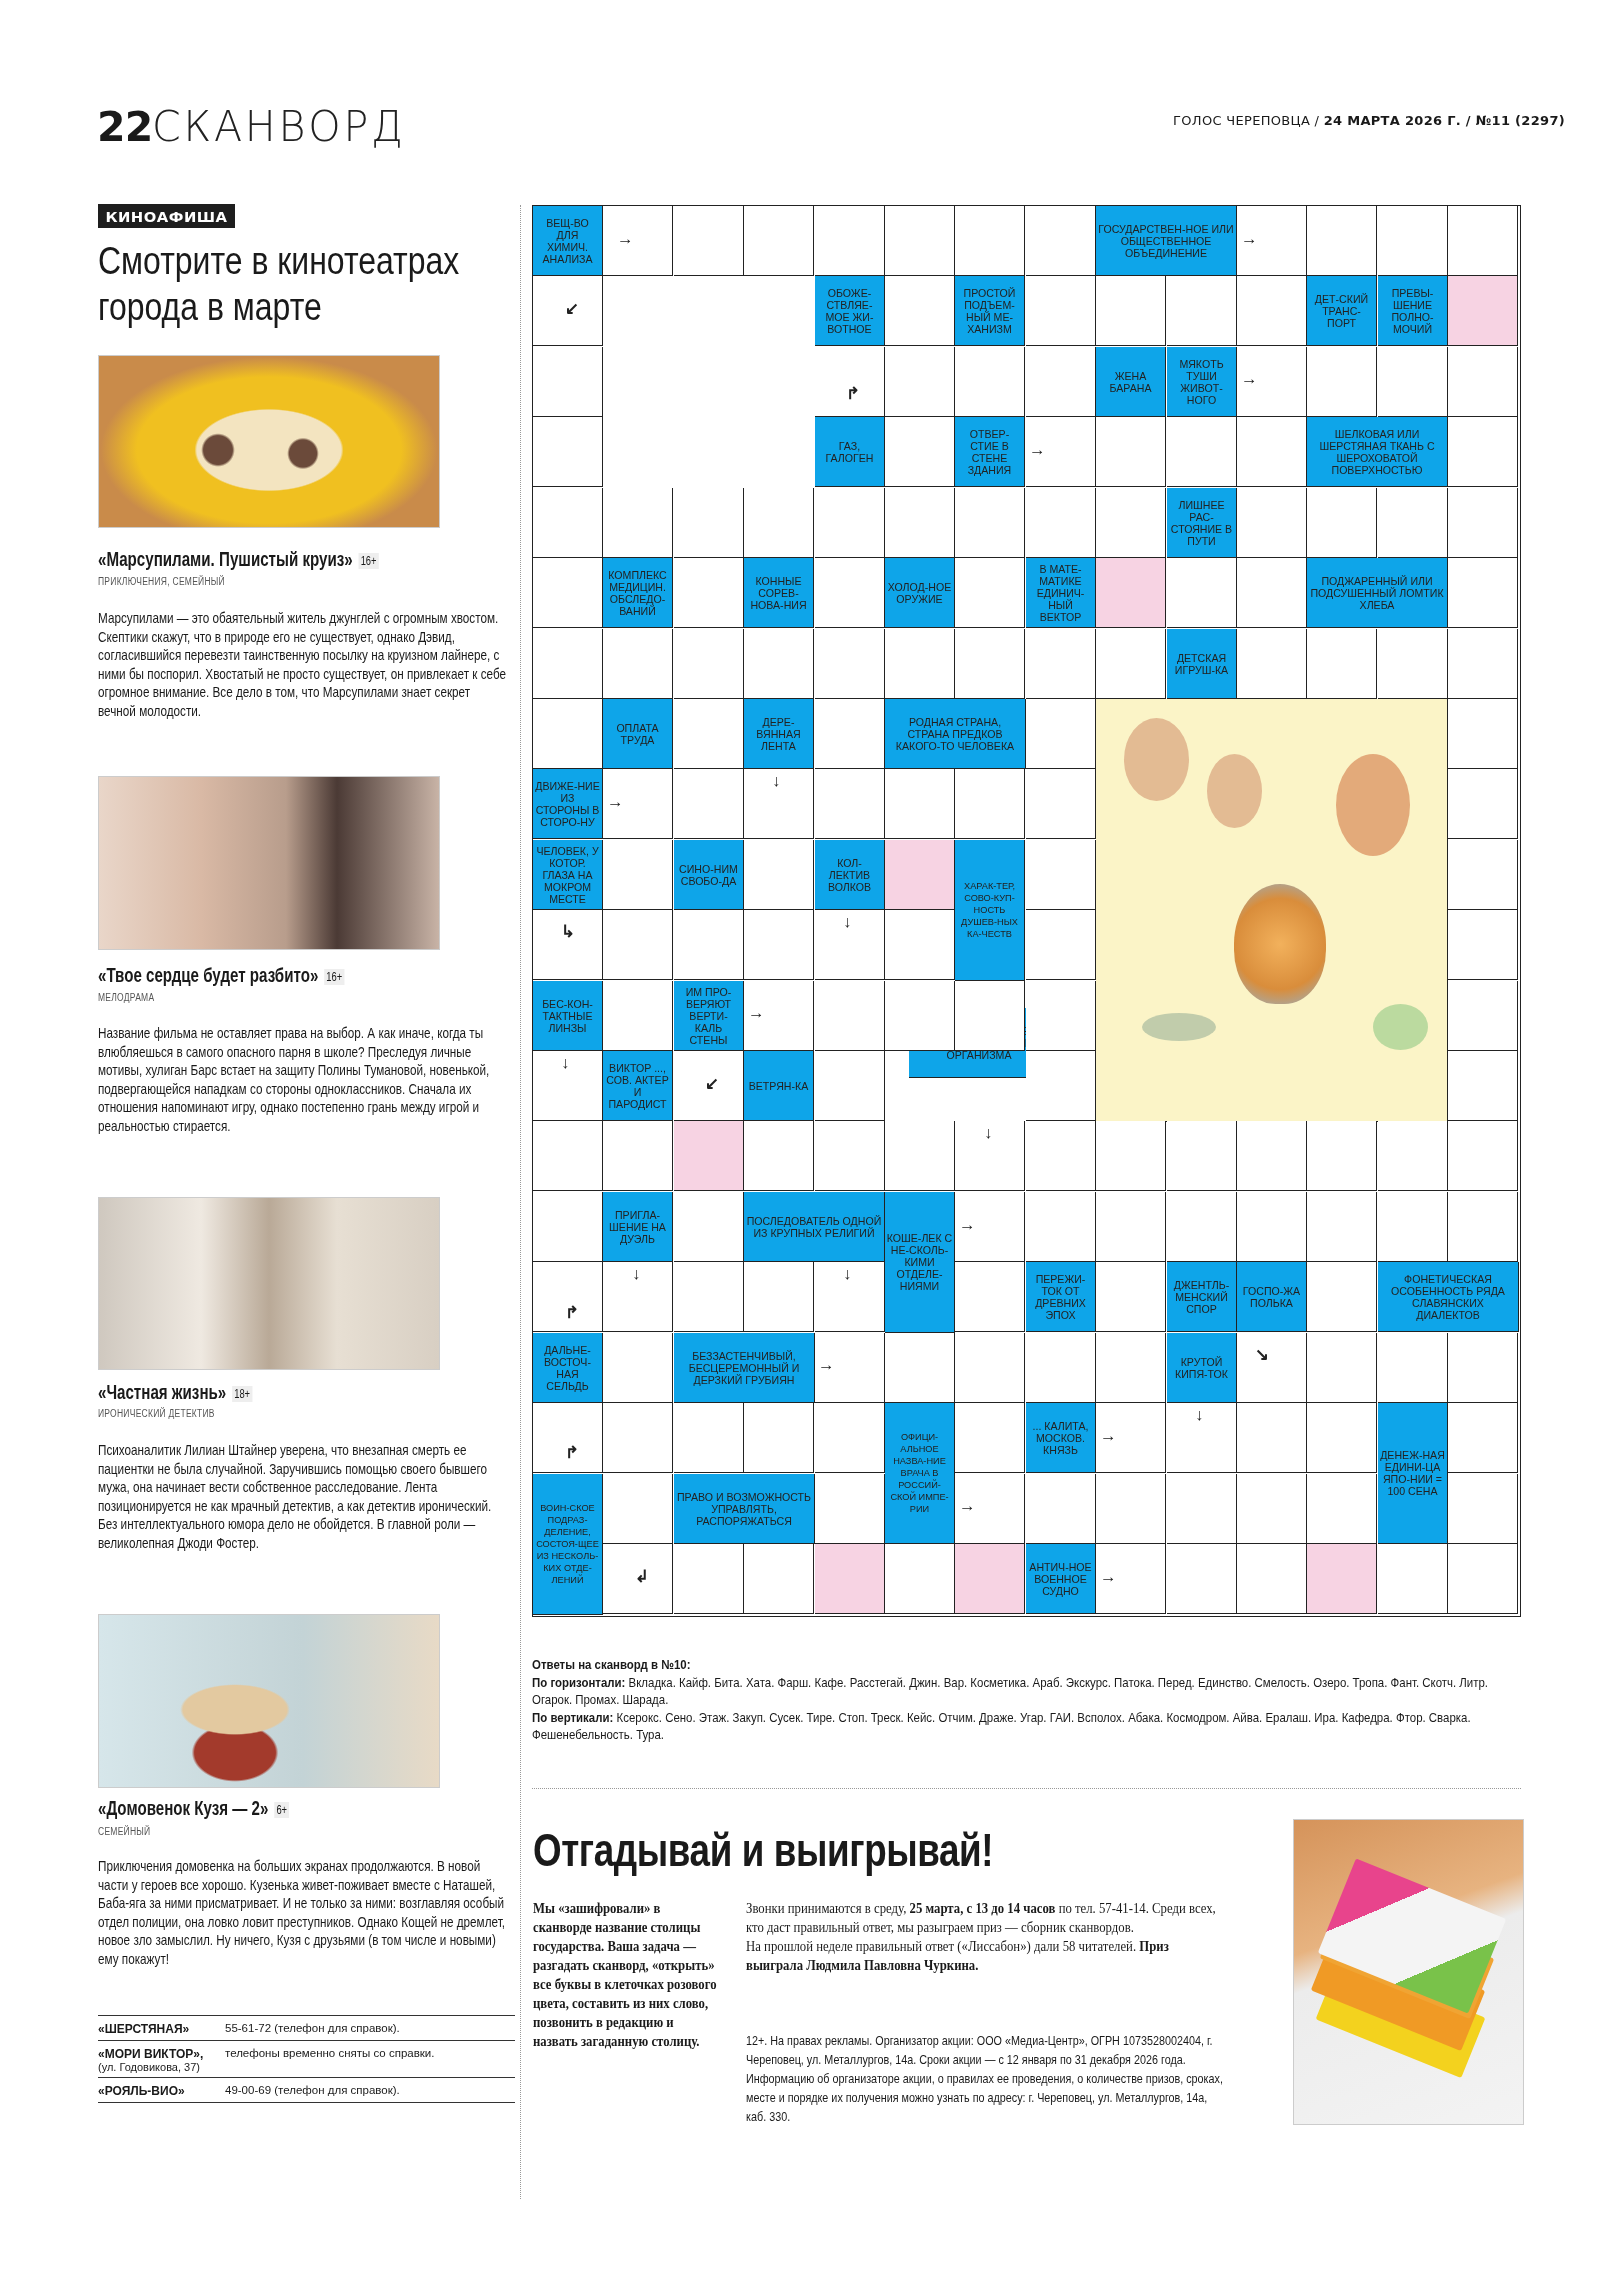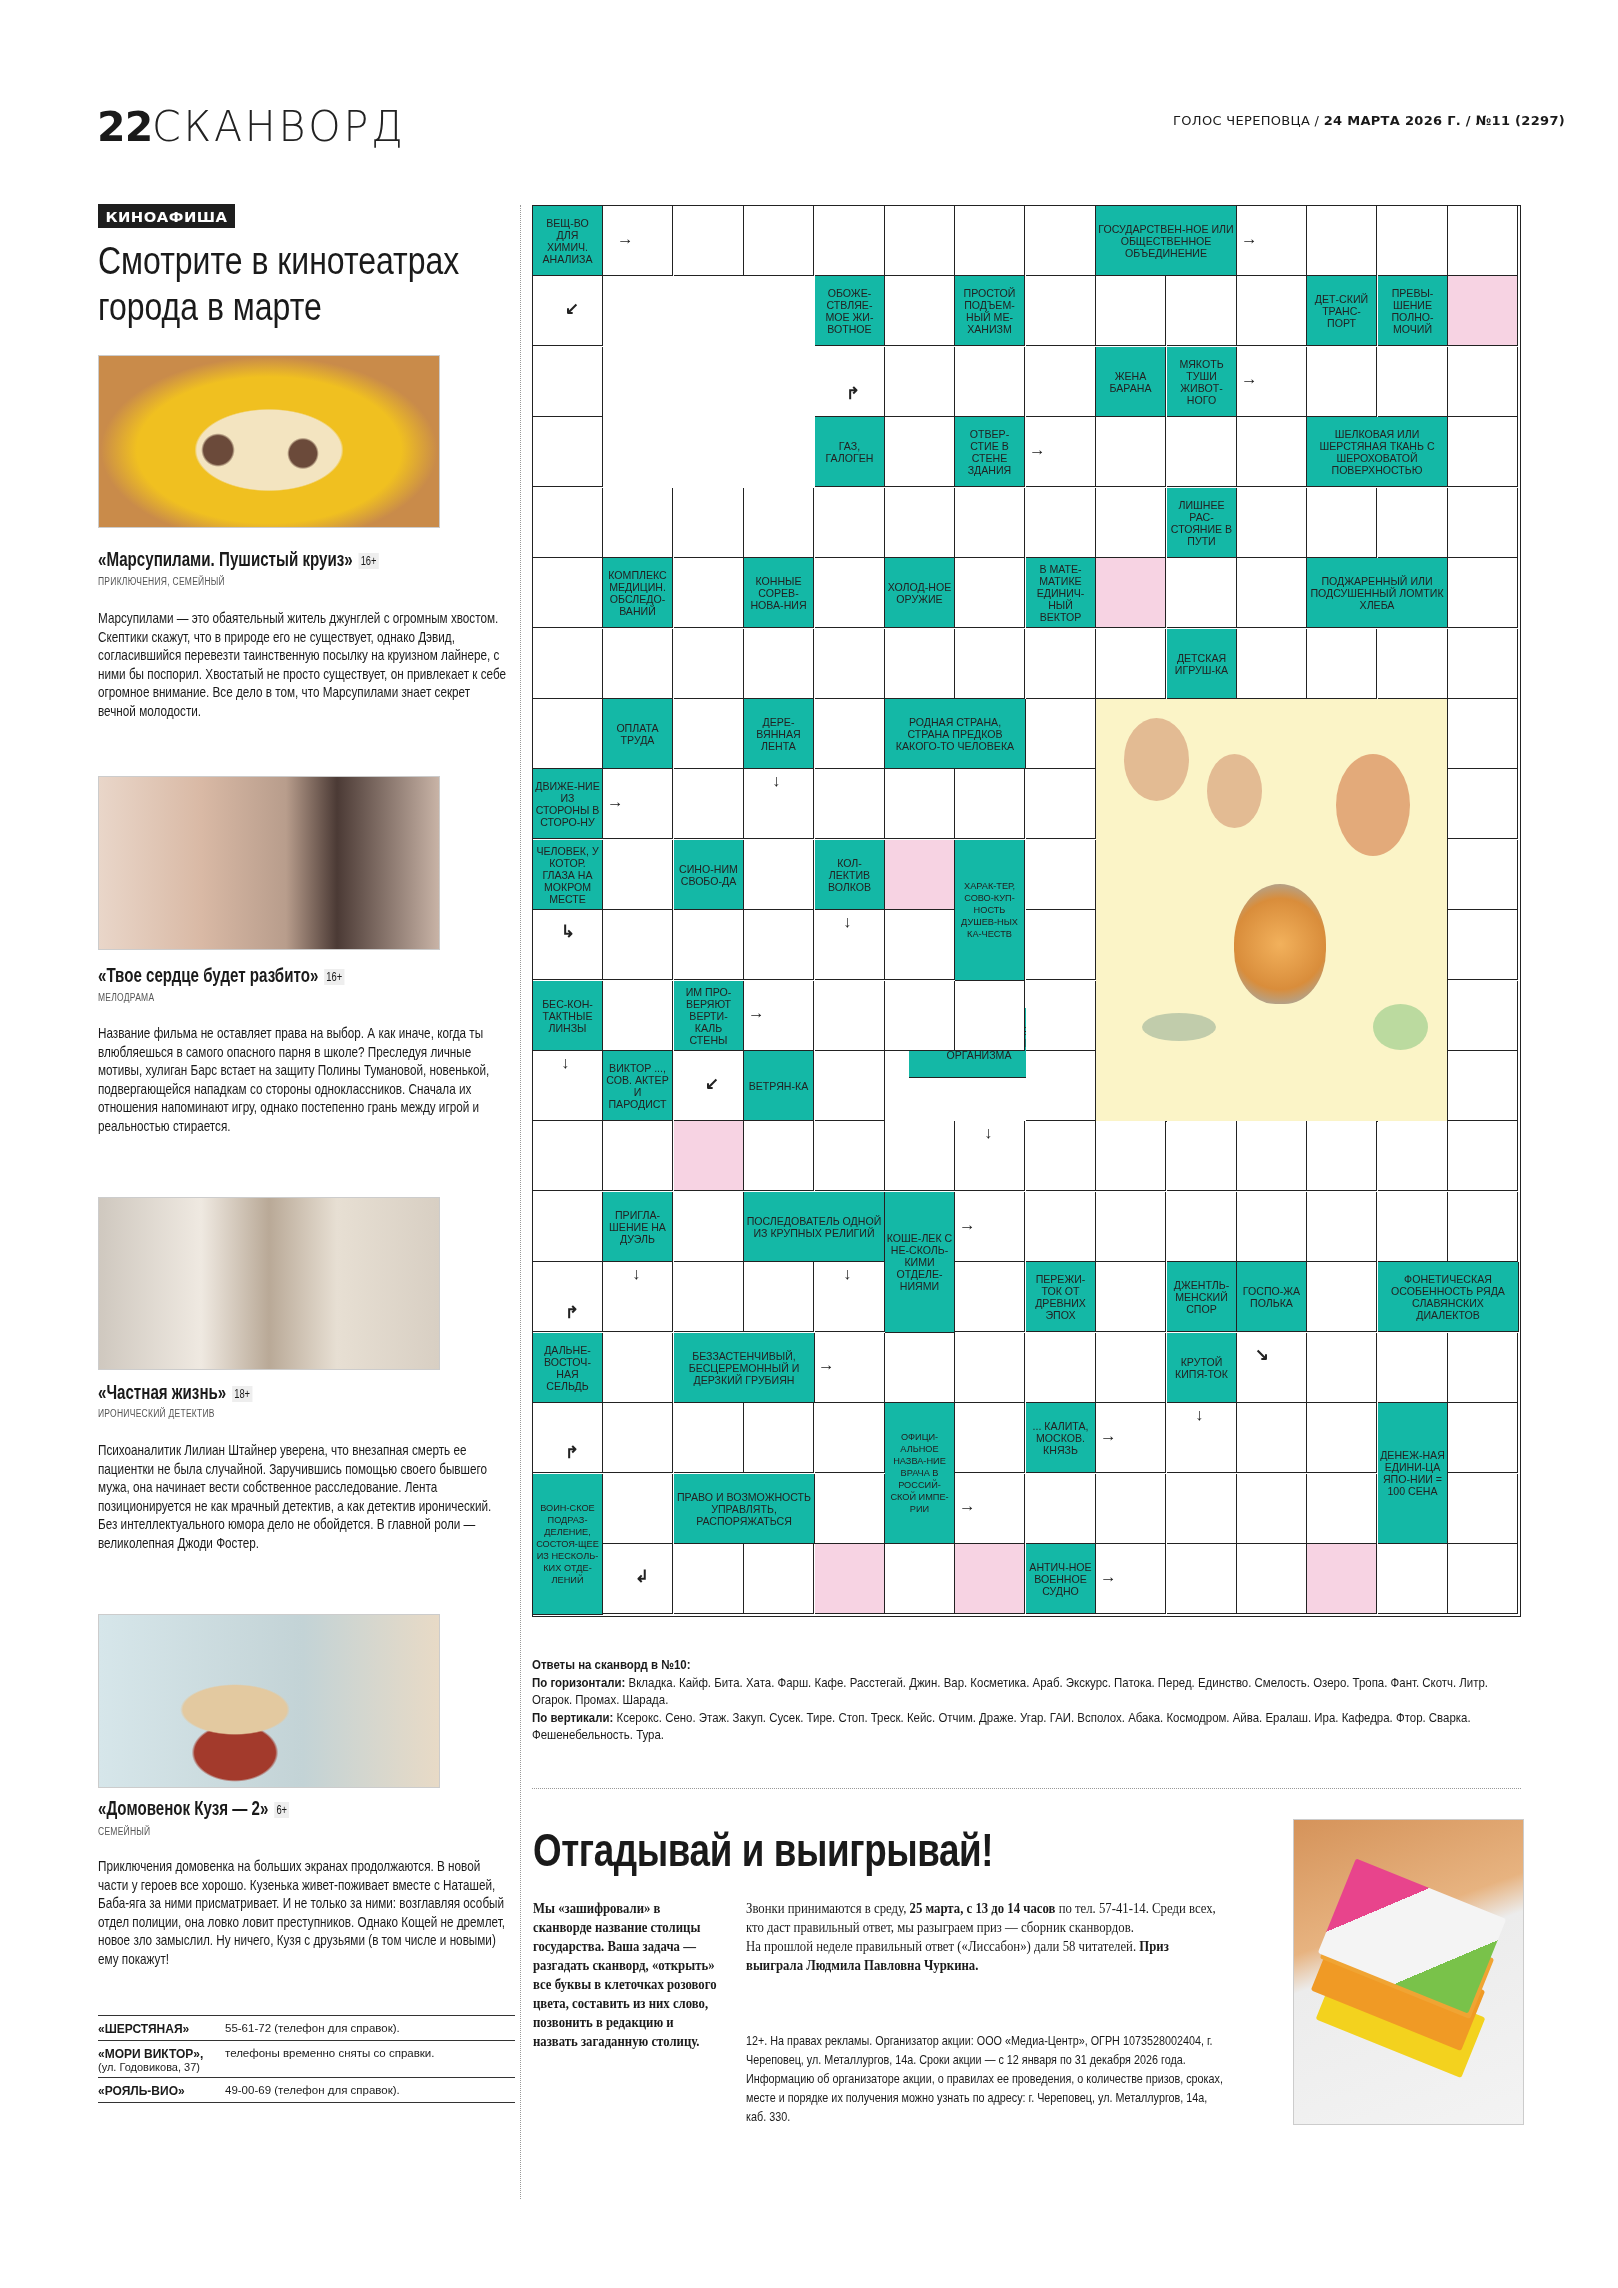--- a/index.html
+++ b/index.html
@@ -19,21 +19,21 @@
   .desc { left:98px; width:503px; font-size:14.3px; line-height:18.5px; transform:scaleX(0.82); transform-origin:left top; }
   .cinemas { left:98px; top:2015px; width:417px; font-size:11.5px; }
   .cin-row { display:flex; border-top:1.4px solid #333; padding:5.5px 0 4.6px 0; }
   .cin-name { width:127px; font-weight:bold; font-size:12px; }
   .cin-sub { font-weight:normal; display:block; font-size:11px; }
   .cin-info { flex:1; }
 
   
   .grid { left:532px; top:205px; width:989px; height:1412px; border:1.8px solid #222; box-sizing:border-box; }
   .cell { position:absolute; box-sizing:border-box; border-right:1.8px solid #222; border-bottom:1.8px solid #222; background:#fff; }
-  .clue { background:#14b8a6; display:flex; align-items:center; justify-content:center; text-align:center; font-size:10.6px; line-height:12px; text-transform:uppercase; color:#222; padding:1.8px; overflow:hidden; }
+  .clue { background:#0ea5e9; display:flex; align-items:center; justify-content:center; text-align:center; font-size:10.6px; line-height:12px; text-transform:uppercase; color:#222; padding:1.8px; overflow:hidden; }
   .pink { background:#f7d3e3; }
   .illus1 { background:linear-gradient(180deg,#7d7fc4 0%,#a4a3d8 30%,#8e6aa8 55%,#e3a25b 80%,#f2c86a 100%); }
   .illus1 .cap { position:absolute; left:5.5px; top:5.5px; right:5.5px; background:rgba(255,255,255,0.85); font-weight:bold; font-size:12px; line-height:14px; text-align:center; padding:2.8px; border-radius:5.5px; }
   .illus1 .fig { position:absolute; left:74px; top:111px; width:55px; height:83px; border-radius:28px 28px 9.2px 9.2px; background:#e69a3a; opacity:0.85; }
   .illus1 .fire { position:absolute; left:111px; bottom:18.5px; width:46px; height:28px; border-radius:50%; background:#ffd46b; box-shadow:0 0 18.5px #fff4c0; }
   .illus2 { background:#fbf4c7; }
   .illus2 .top { position:absolute; left:138px; top:185px; width:92px; height:120px; border-radius:50% 50% 45% 45%; background:radial-gradient(circle,#f2b15c,#d98d3b 60%,#8fb6d6); }
   .illus2 .an { position:absolute; border-radius:50%; background:#d9a27e; opacity:0.7; }
   .arrow { position:absolute; font-size:16.6px; font-weight:bold; color:#222; line-height:1; }
 

